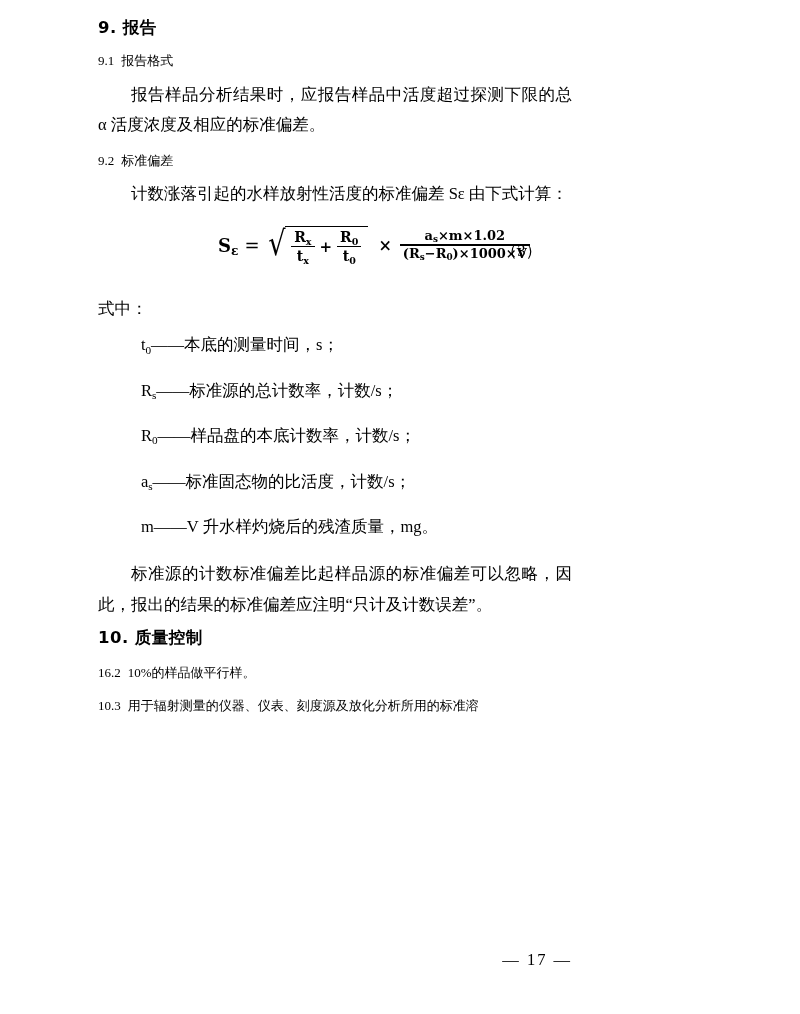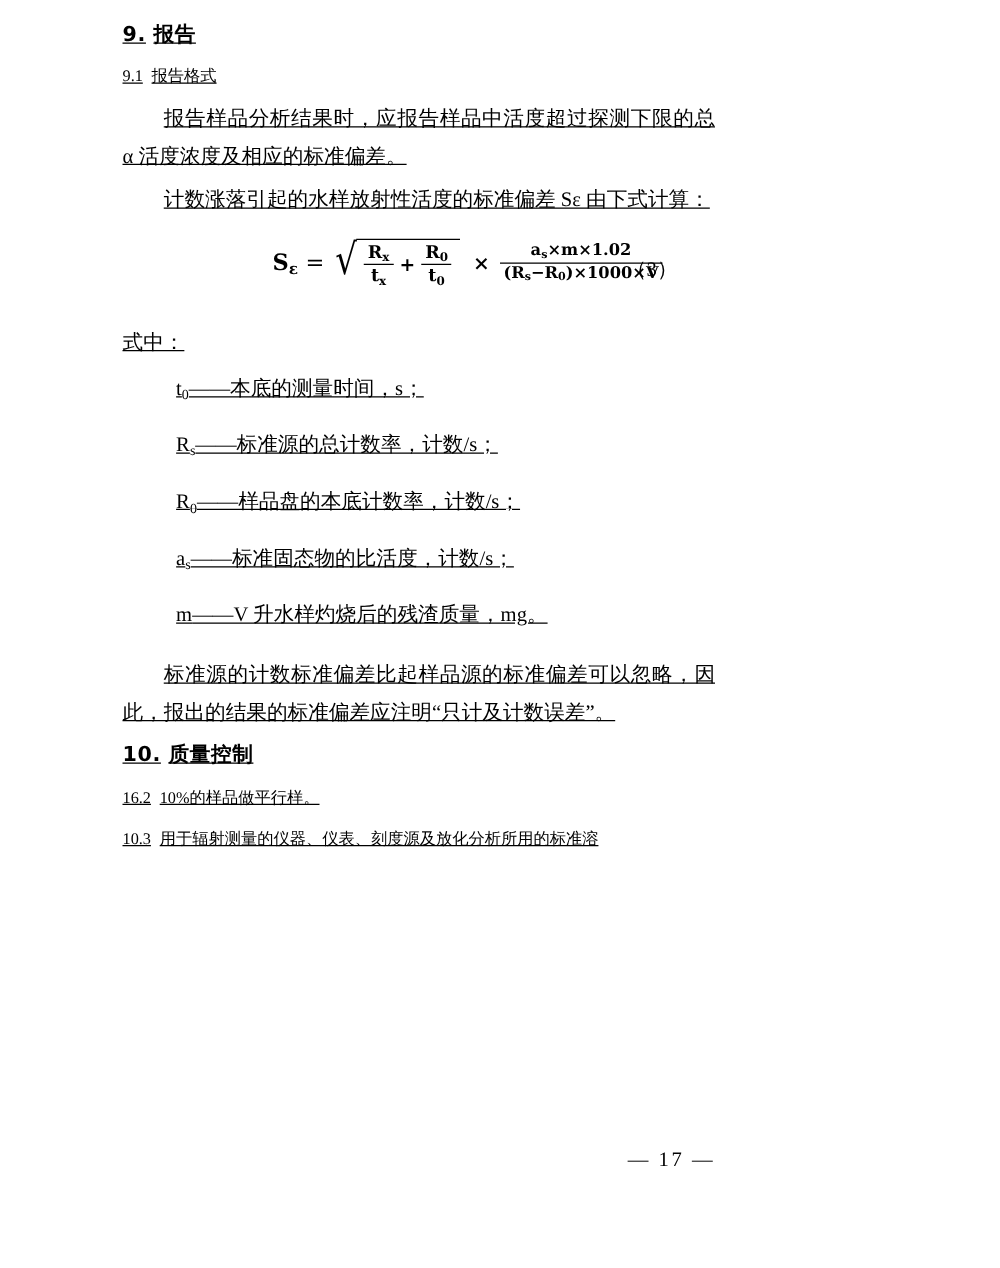--- a/index.html
+++ b/index.html
@@ -14,21 +14,20 @@
     color: #000000;
     position: relative;
     overflow: hidden;
   }
   .page {
     box-sizing: border-box;
     width: 672px;
     height: 1014px;
     padding: 10px 100px 0 98px;
     position: relative;
-    text-decoration: underline;
   }
   .h-section {
     font-family: "DejaVu Sans", "Liberation Sans", sans-serif;
     font-weight: bold;
     font-size: 16.5px;
     line-height: 1.5;
     margin: 6px 0 10px 0;
     letter-spacing: 0.5px;
   }
   .h-section .num {
@@ -148,21 +147,21 @@
     font-weight: bold;
   }
   .eqnum {
     position: absolute;
     right: 30px;
     top: 14px;
     font-size: 16.5px;
   }
   .footer {
     position: absolute;
-    bottom: 76px;
+    bottom: 44px;
     right: 100px;
     font-size: 16.5px;
     letter-spacing: 2px;
   }
   .qc .sub {
     margin: 12px 0 12px 0;
   }
 </style>
 </head>
 <body>
@@ -172,20 +171,23 @@
   <div class="h-section">
     <span class="num">9.</span><span>报告</span>
   </div>
 
   <div class="sub">
     <span class="num">9.1</span><span>报告格式</span>
   </div>
 
   <div class="para">报告样品分析结果时，应报告样品中活度超过探测下限的总 α 活度浓度及相应的标准偏差。</div>
 
+  <div class="sub">
+    <span class="num">9.2</span><span>标准偏差</span>
+  </div>
 
   <div class="para">计数涨落引起的水样放射性活度的标准偏差 Sε 由下式计算：</div>
 
   <div class="formula-row">
     <div class="formula">
       <span class="f-lhs"><span>S</span><sub>ε</sub></span>
       <span class="f-eq">=</span>
       <span class="radical">
         <span class="sign">√</span>
         <span class="body">

